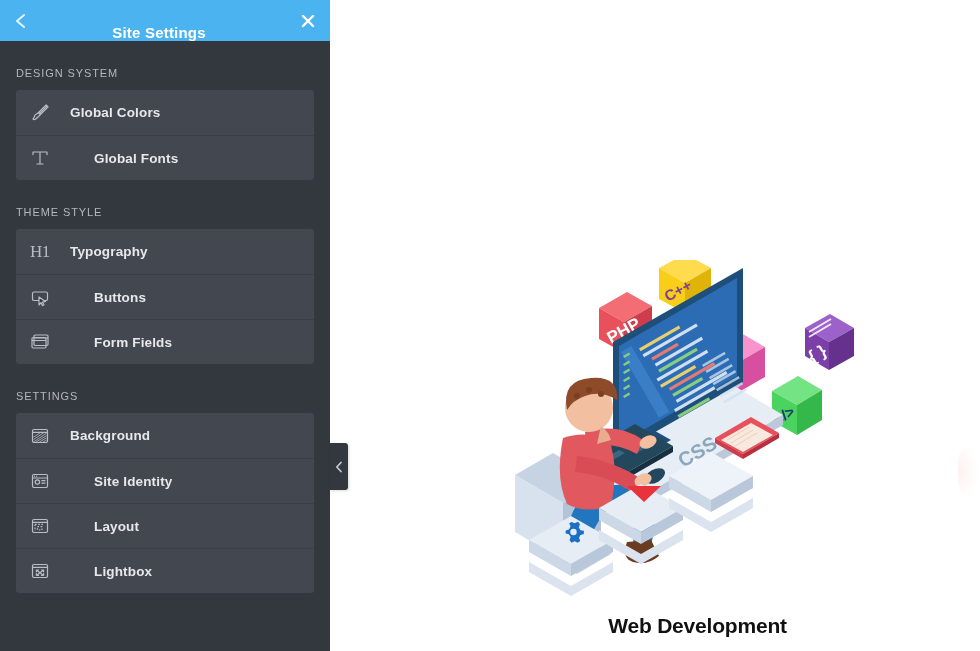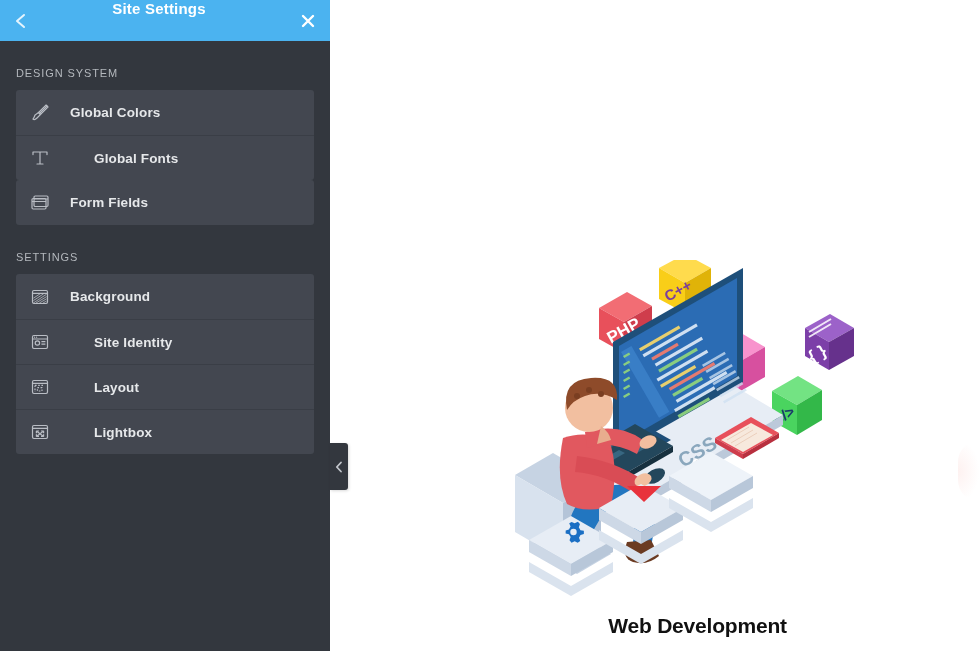--- a/index.html
+++ b/index.html
@@ -16,21 +16,21 @@
     position: absolute; left: 0; top: 0;
     width: 330px; height: 651px;
     background: #33373e;
     overflow: hidden;
     z-index: 5;
   }
   .panel-header {
     position: relative;
     height: 41px;
     background: #4bb3f0;
-    display: flex; align-items: flex-start;
+    display: flex; align-items: flex-end;
     color: #ffffff;
   }
   .hdr-back {
     width: 42px; height: 41px;
     display: flex; align-items: center; justify-content: center;
     cursor: pointer;
   }
   .hdr-back svg { display:block; }
   .hdr-title {
     flex: 1; text-align: center;
@@ -390,23 +390,39 @@
         <div class="row">
           <span class="row-icon">
             <svg width="20" height="20" viewBox="0 0 20 20" fill="none" stroke="#b9bdc4" stroke-width="1.2">
               <path d="M3 4 H17 M3 4 V6.6 M17 4 V6.6 M10 4 V16 M7 16 H13" stroke-linecap="round"></path>
             </svg>
           </span>
           <span class="row-label">Global Fonts</span>
         </div>
       </div>
 
+      <div class="section-label">THEME STYLE</div>
       <div class="group">
 
-
+        <div class="row">
+          <span class="row-icon">
+            <span class="h1">H1</span>
+          </span>
+          <span class="row-label">Typography</span>
+        </div>
+
+        <div class="row">
+          <span class="row-icon">
+            <svg width="20" height="20" viewBox="0 0 20 20" fill="none" stroke="#b9bdc4" stroke-width="1.2">
+              <rect x="2.5" y="5" width="15" height="8.5" rx="1.6"></rect>
+              <path d="M9 10 L9 18 L11 15.6 L12.6 18.6 L14 17.8 L12.4 15 L15.4 14.6 Z" fill="#33373e" stroke="#b9bdc4" stroke-linejoin="round"></path>
+            </svg>
+          </span>
+          <span class="row-label">Buttons</span>
+        </div>
 
 
         <div class="row">
           <span class="row-icon">
             <svg width="20" height="20" viewBox="0 0 20 20" fill="none" stroke="#b9bdc4" stroke-width="1.2">
               <rect x="4" y="3" width="14" height="10.5" rx="1.2"></rect>
               <path d="M4 6 H18"></path>
               <rect x="2" y="5.5" width="14" height="10.5" rx="1.2"></rect>
               <path d="M2 8.5 H16"></path>
             </svg>

